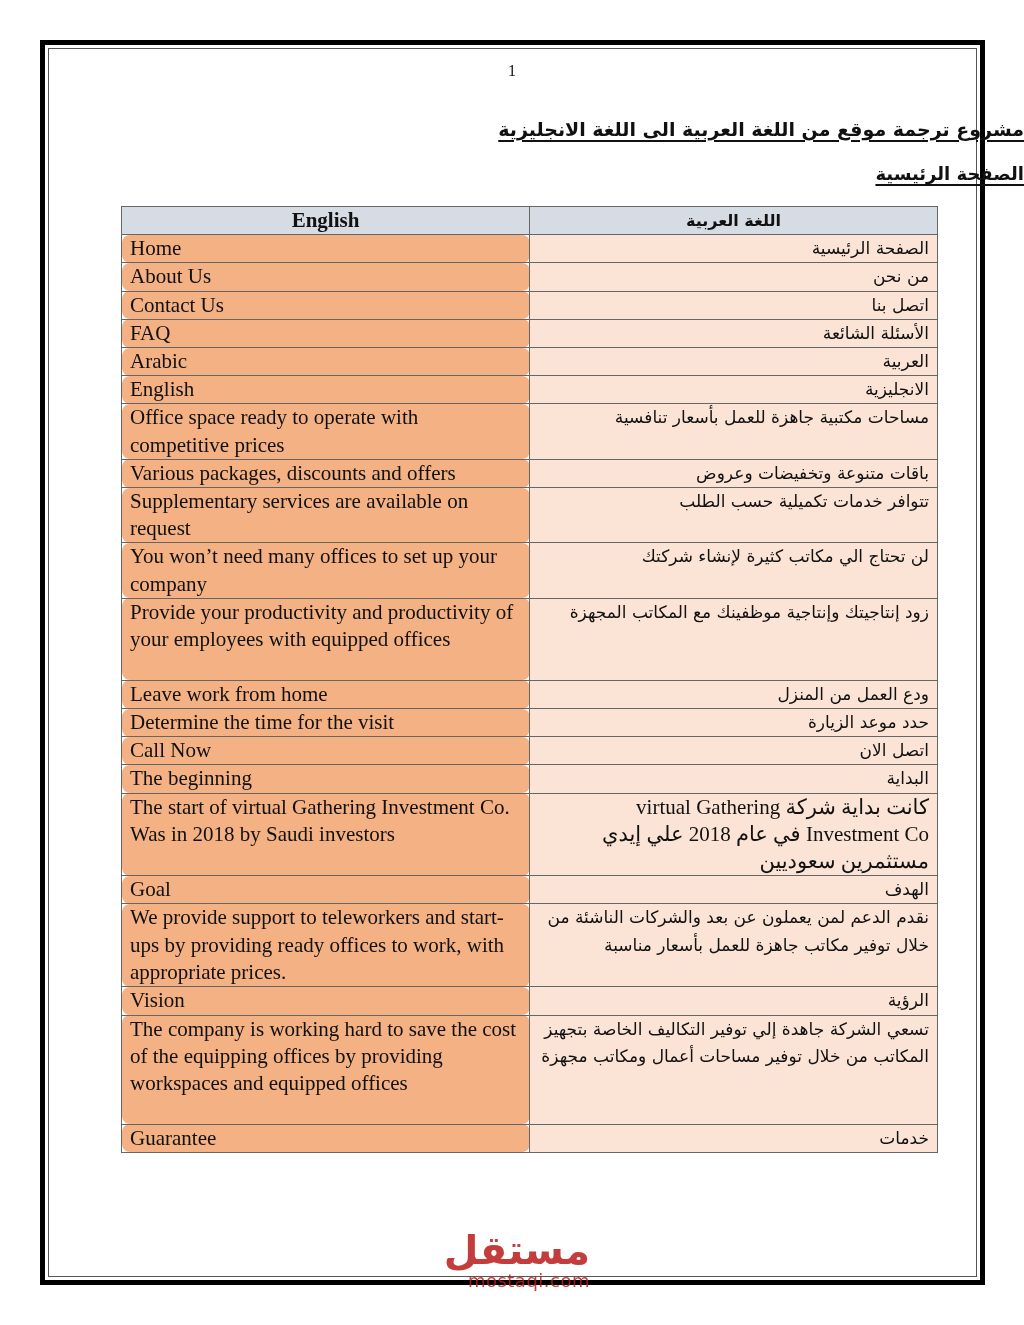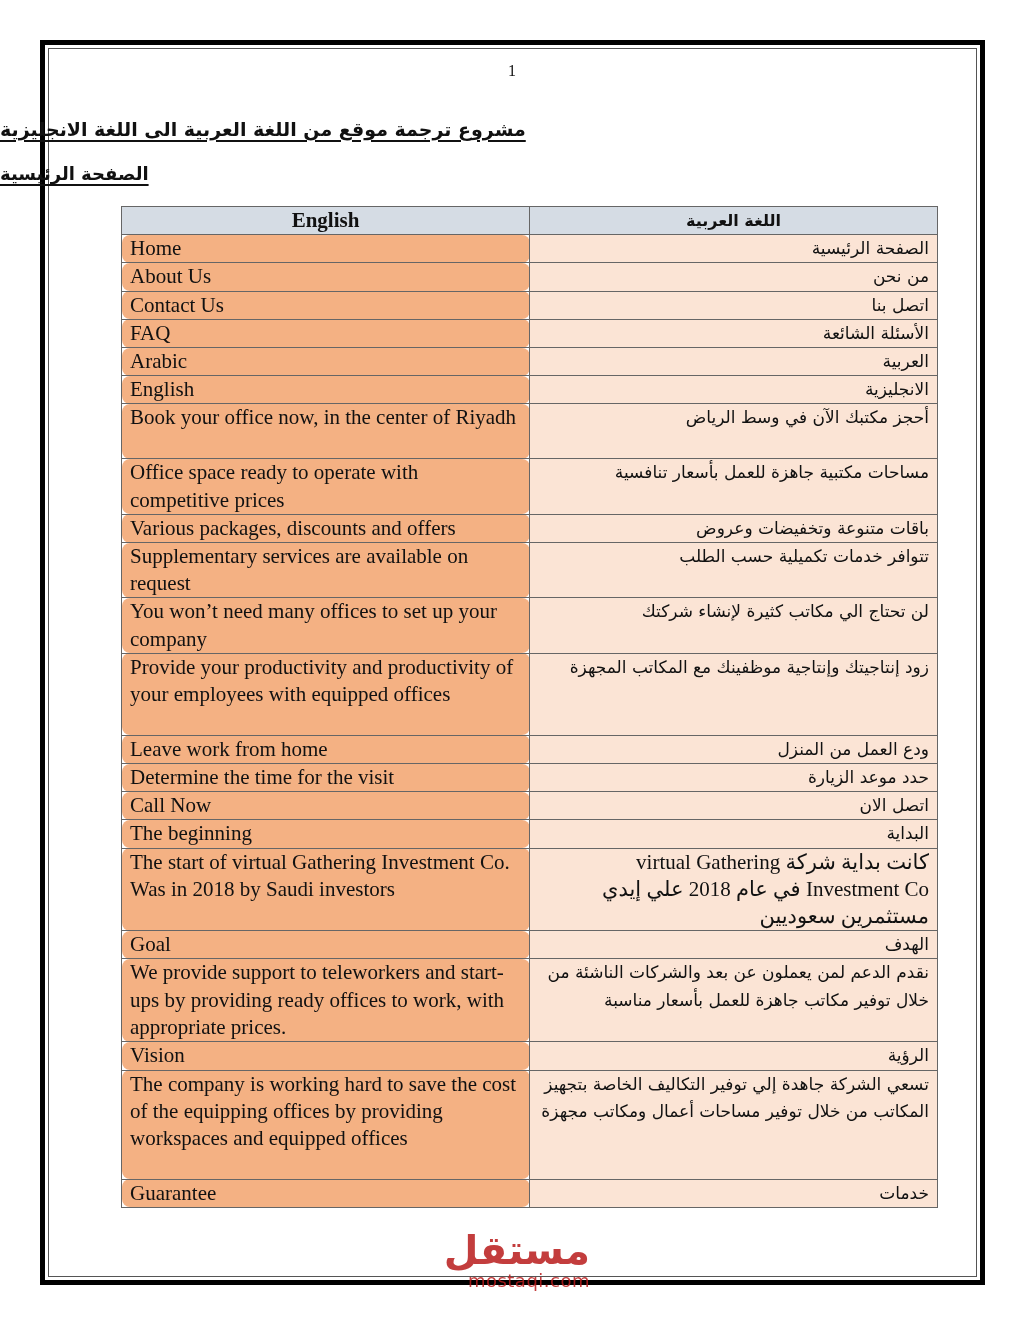--- a/index.html
+++ b/index.html
@@ -39,21 +39,21 @@
       width: 1024px;
       top: 62px;
       text-align: center;
       font-size: 16px;
       font-family: "Liberation Serif", serif;
     }
     .title {
       position: absolute;
       left: 0;
       width: 1024px;
-      text-align: left;
+      text-align: right;
       direction: rtl;
       font-family: "DejaVu Sans", sans-serif;
       font-weight: bold;
       text-decoration: underline;
       text-decoration-thickness: 2px;
       text-underline-offset: 4px;
     }
     .title-main {
       top: 118px;
       font-size: 19px;
@@ -173,24 +173,20 @@
       </tr>
       <tr style="height: 28px;">
         <td class="col-en">Arabic</td>
         <td class="col-ar">العربية</td>
       </tr>
       <tr style="height: 28px;">
         <td class="col-en">English</td>
         <td class="col-ar">الانجليزية</td>
       </tr>
       <tr style="height: 55px;">
-        <td class="col-en">Book your office now, in the center of Riyadh</td>
-        <td class="col-ar">أحجز مكتبك الآن في وسط الرياض</td>
-      </tr>
-      <tr style="height: 55px;">
         <td class="col-en">Office space ready to operate with competitive prices</td>
         <td class="col-ar">مساحات مكتبية جاهزة للعمل بأسعار تنافسية</td>
       </tr>
       <tr style="height: 27px;">
         <td class="col-en">Various packages, discounts and offers</td>
         <td class="col-ar">باقات متنوعة وتخفيضات وعروض</td>
       </tr>
       <tr style="height: 55px;">
         <td class="col-en">Supplementary services are available on request</td>
         <td class="col-ar">تتوافر خدمات تكميلية حسب الطلب</td>

